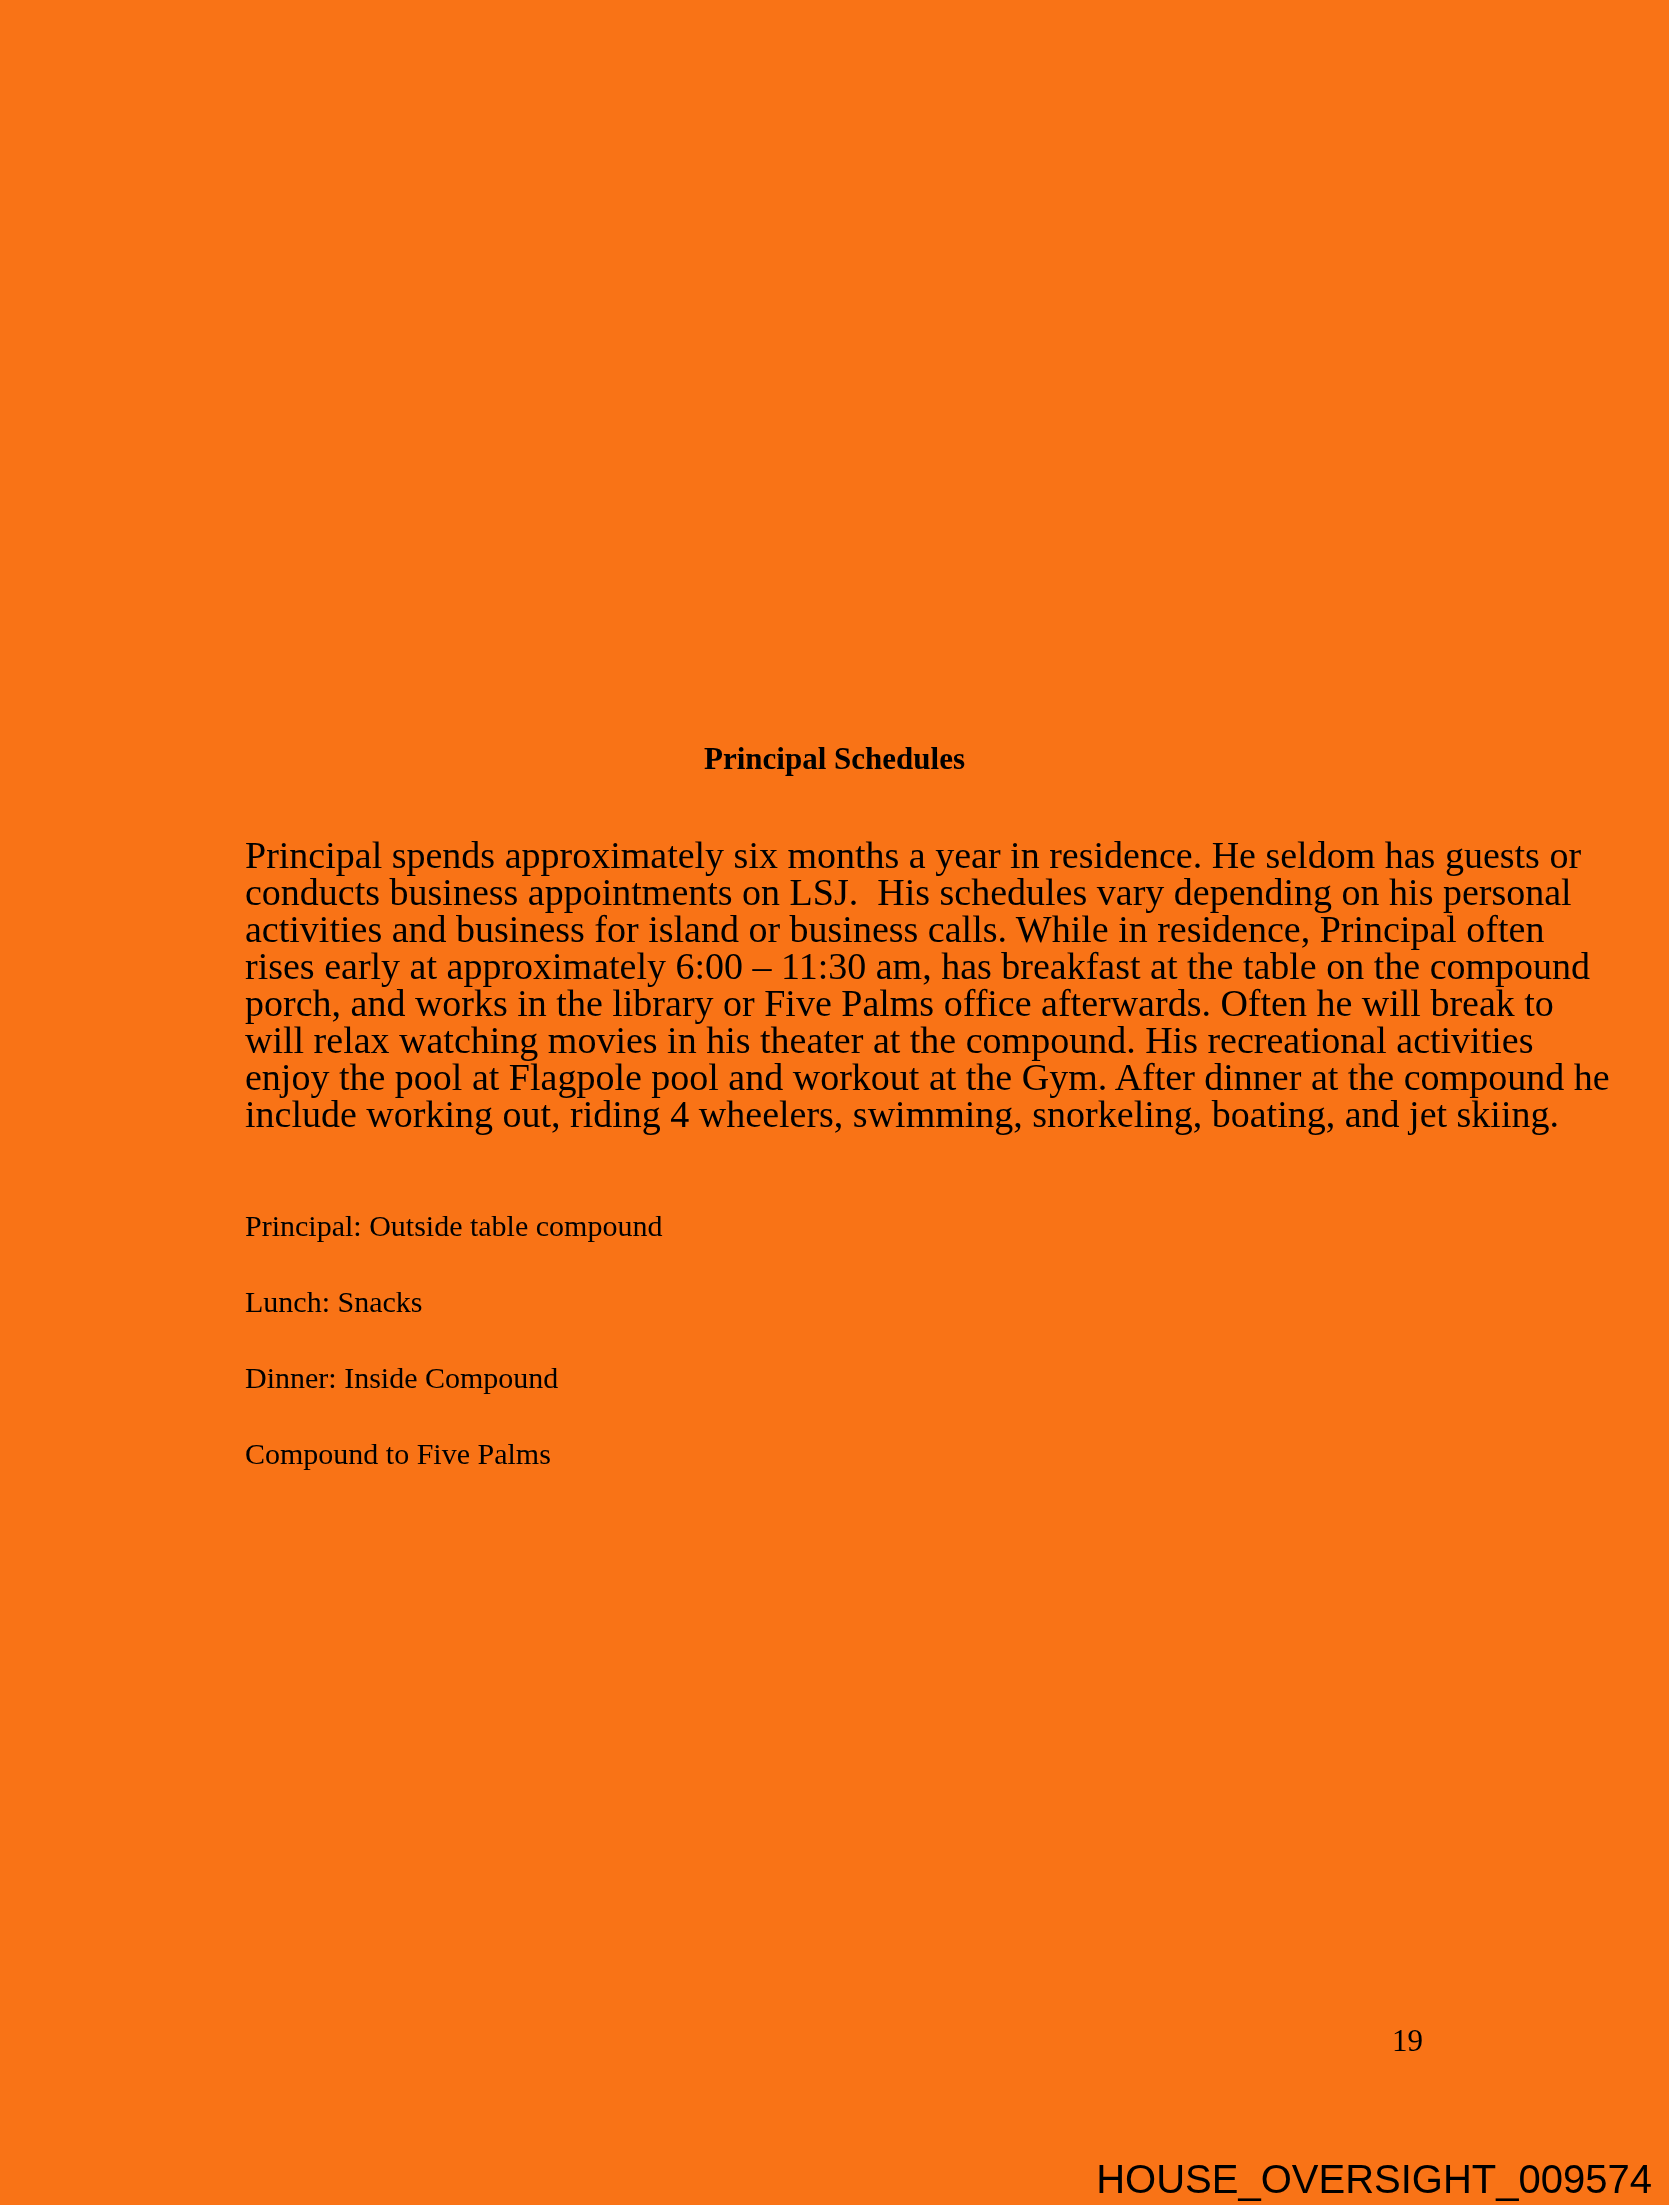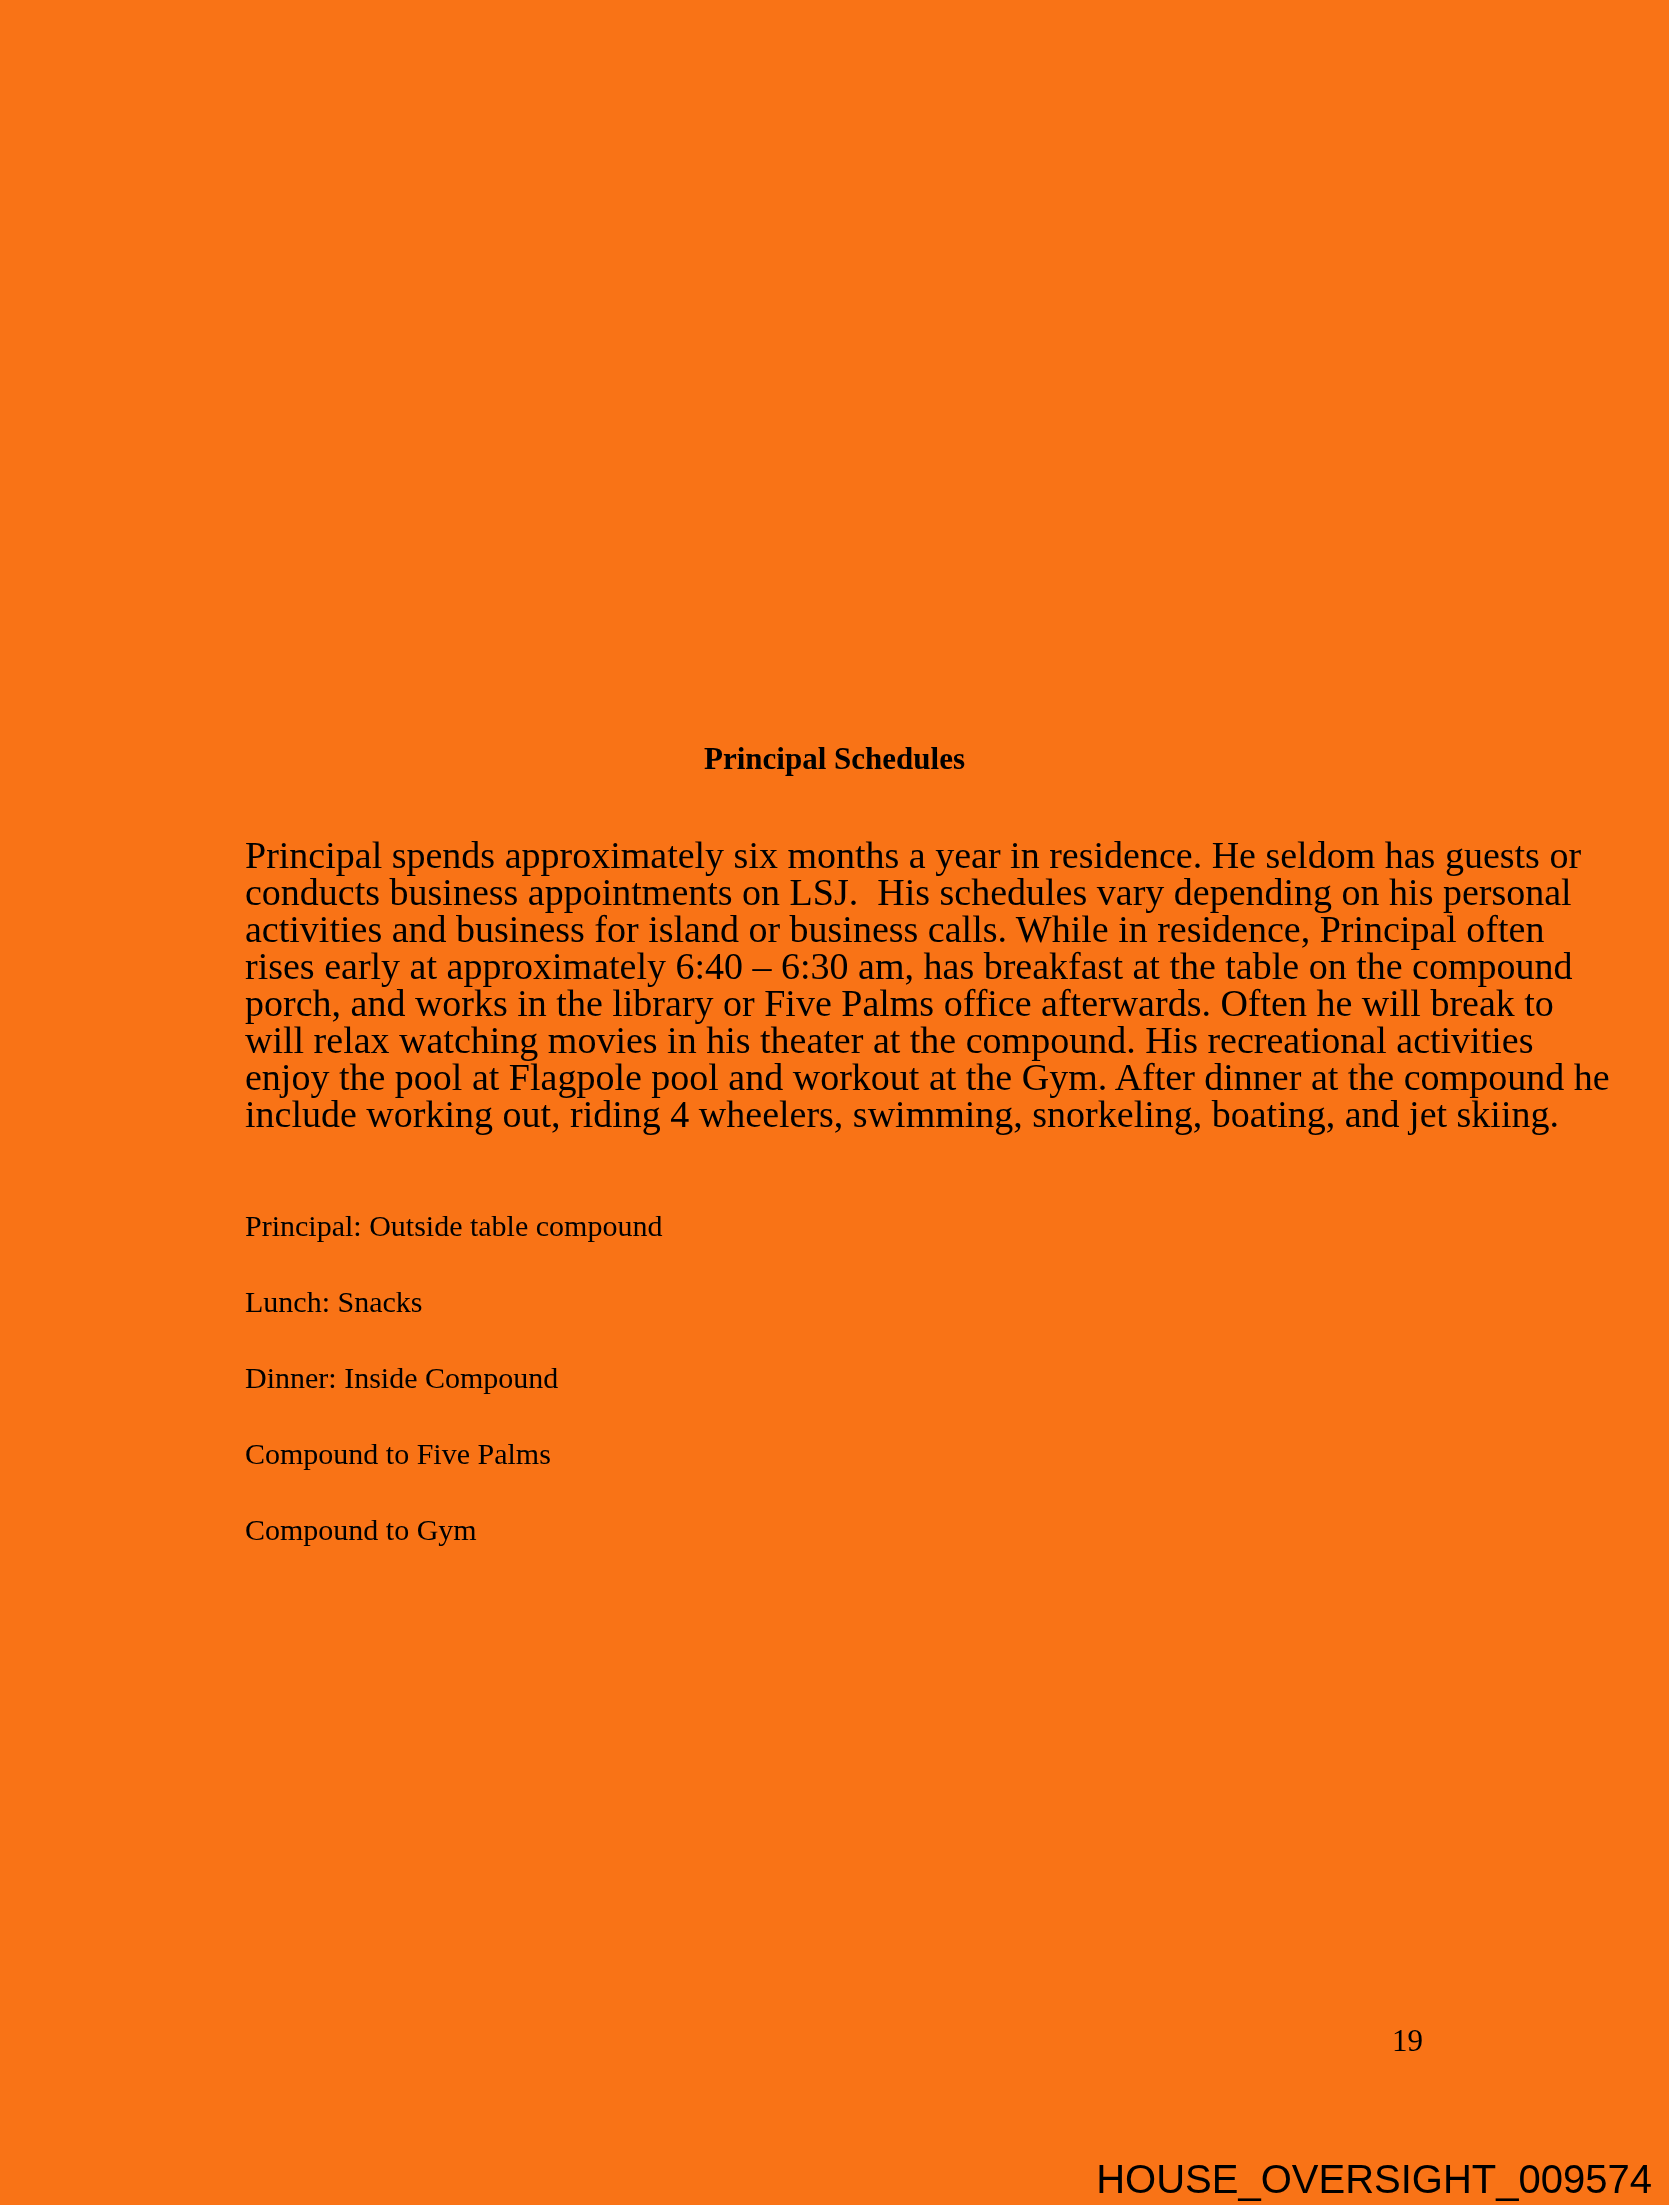--- a/index.html
+++ b/index.html
@@ -73,33 +73,32 @@
 <body>
 
 <div class="page">
 
   <h1 class="doc-title">Principal Schedules</h1>
 
   <div class="body-paragraph">
     <div class="line">Principal spends approximately six months a year in residence. He seldom has guests or</div>
     <div class="line">conducts business appointments on LSJ.  His schedules vary depending on his personal</div>
     <div class="line">activities and business for island or business calls. While in residence, Principal often</div>
-    <div class="line">rises early at approximately 6:40 – 6:30 am, has breakfast at the table on the compound</div>
+    <div class="line">rises early at approximately 6:00 – 11:30 am, has breakfast at the table on the compound</div>
     <div class="line">porch, and works in the library or Five Palms office afterwards. Often he will break to</div>
     <div class="line">will relax watching movies in his theater at the compound. His recreational activities</div>
     <div class="line">enjoy the pool at Flagpole pool and workout at the Gym. After dinner at the compound he</div>
     <div class="line">include working out, riding 4 wheelers, swimming, snorkeling, boating, and jet skiing.</div>
   </div>
 
   <div class="schedule-list">
     <div class="schedule-item">Principal: Outside table compound</div>
     <div class="schedule-item">Lunch: Snacks</div>
     <div class="schedule-item">Dinner: Inside Compound</div>
     <div class="schedule-item">Compound to Five Palms</div>
-    <div class="schedule-item">Compound to Gym</div>
   </div>
 
   <div class="page-number">19</div>
 
   <div class="bates-stamp">HOUSE_OVERSIGHT_009574</div>
 
 </div>
 
 
 </body></html>

